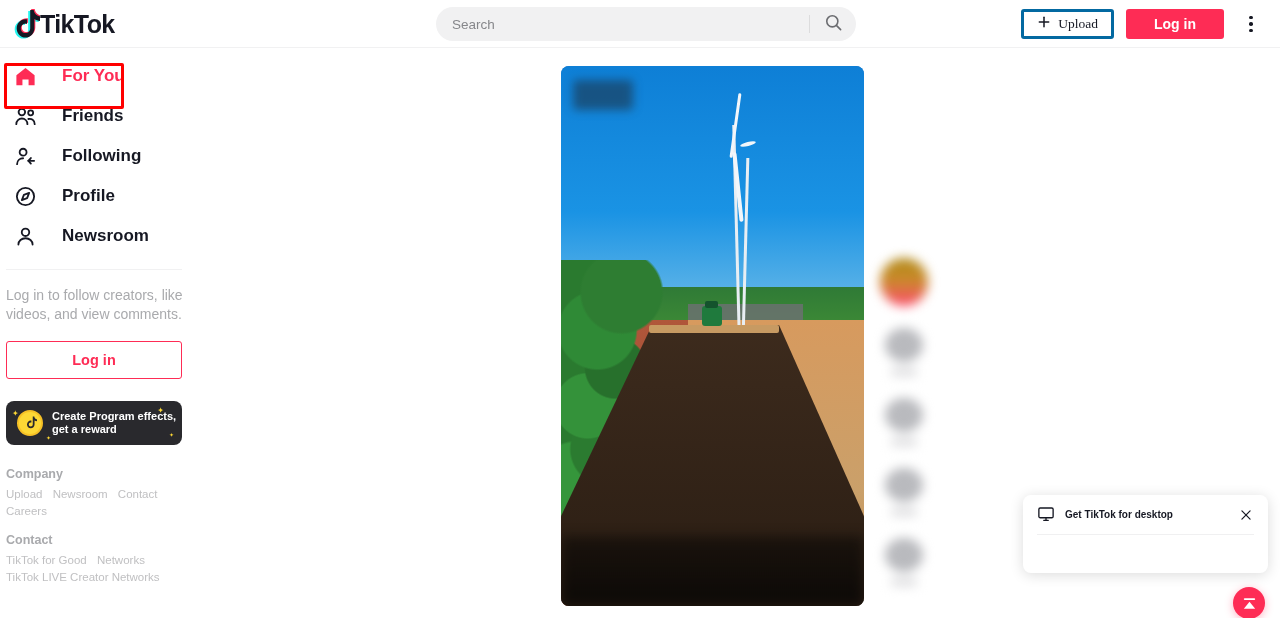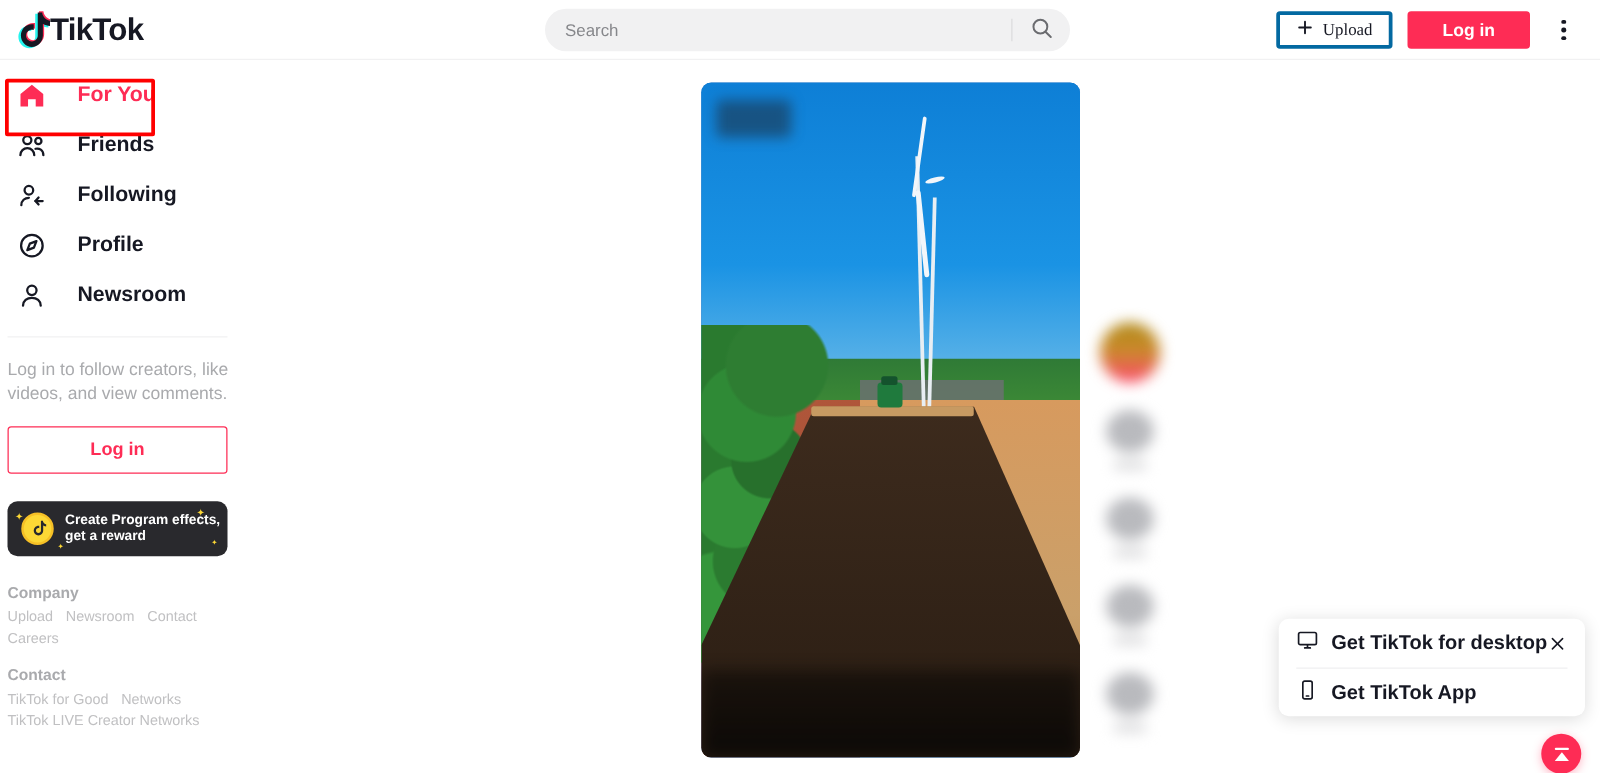--- a/index.html
+++ b/index.html
@@ -229,21 +229,21 @@
   
   .popup {
     position: absolute; left: 1023px; top: 495px;
     width: 245px; height: 78px;
     background: #fff; border-radius: 8px;
     box-shadow: 0 2px 14px rgba(0,0,0,.14);
     padding: 0 14px;
   }
   .popup-row {
     height: 39px; display: flex; align-items: center; gap: 10px;
-    font-size: 16px; font-weight: bold; color: #161823; cursor: pointer;
+    font-size: 10px; font-weight: bold; color: #161823; cursor: pointer;
   }
   .popup-div { height: 1px; background: #f0f0f1; }
   .popup-close {
     position: absolute; right: 12px; top: 10px;
     width: 20px; height: 20px; cursor: pointer;
     display: flex; align-items: center; justify-content: center;
   }
 
   .fab {
     position: absolute; left: 1233px; top: 587px;
@@ -445,29 +445,20 @@
     <span>
       <svg width="18" height="18" viewBox="0 0 24 24" fill="none" stroke="#161823" stroke-width="1.8" stroke-linejoin="round">
         <rect x="2.5" y="4" width="19" height="13" rx="1.8"></rect>
           <line x1="9" y1="20.4" x2="15" y2="20.4" stroke-linecap="round"></line>
         <line x1="12" y1="17" x2="12" y2="20.4"></line>
       </svg>
     </span>
     <span>Get TikTok for desktop</span>
   </div>
   <div class="popup-div"></div>
-  <div class="popup-row">
-    <span>
-      <svg width="18" height="18" viewBox="0 0 24 24" fill="none" stroke="#161823" stroke-width="1.8" stroke-linejoin="round">
-        <rect x="7" y="2.5" width="10" height="19" rx="2"></rect>
-          <line x1="10.8" y1="18.4" x2="13.2" y2="18.4" stroke-linecap="round"></line>
-      </svg>
-    </span>
-    <span>Get TikTok App</span>
-  </div>
   <div class="popup-close">
     <svg width="14" height="14" viewBox="0 0 24 24" stroke="#161823" stroke-width="2.1" stroke-linecap="round">
       <line x1="5" y1="5" x2="19" y2="19"></line>
         <line x1="19" y1="5" x2="5" y2="19"></line>
     </svg>
   </div>
 </div>
 
 <div class="fab">
   <svg width="17" height="17" viewBox="0 0 24 24" fill="#ffffff">

